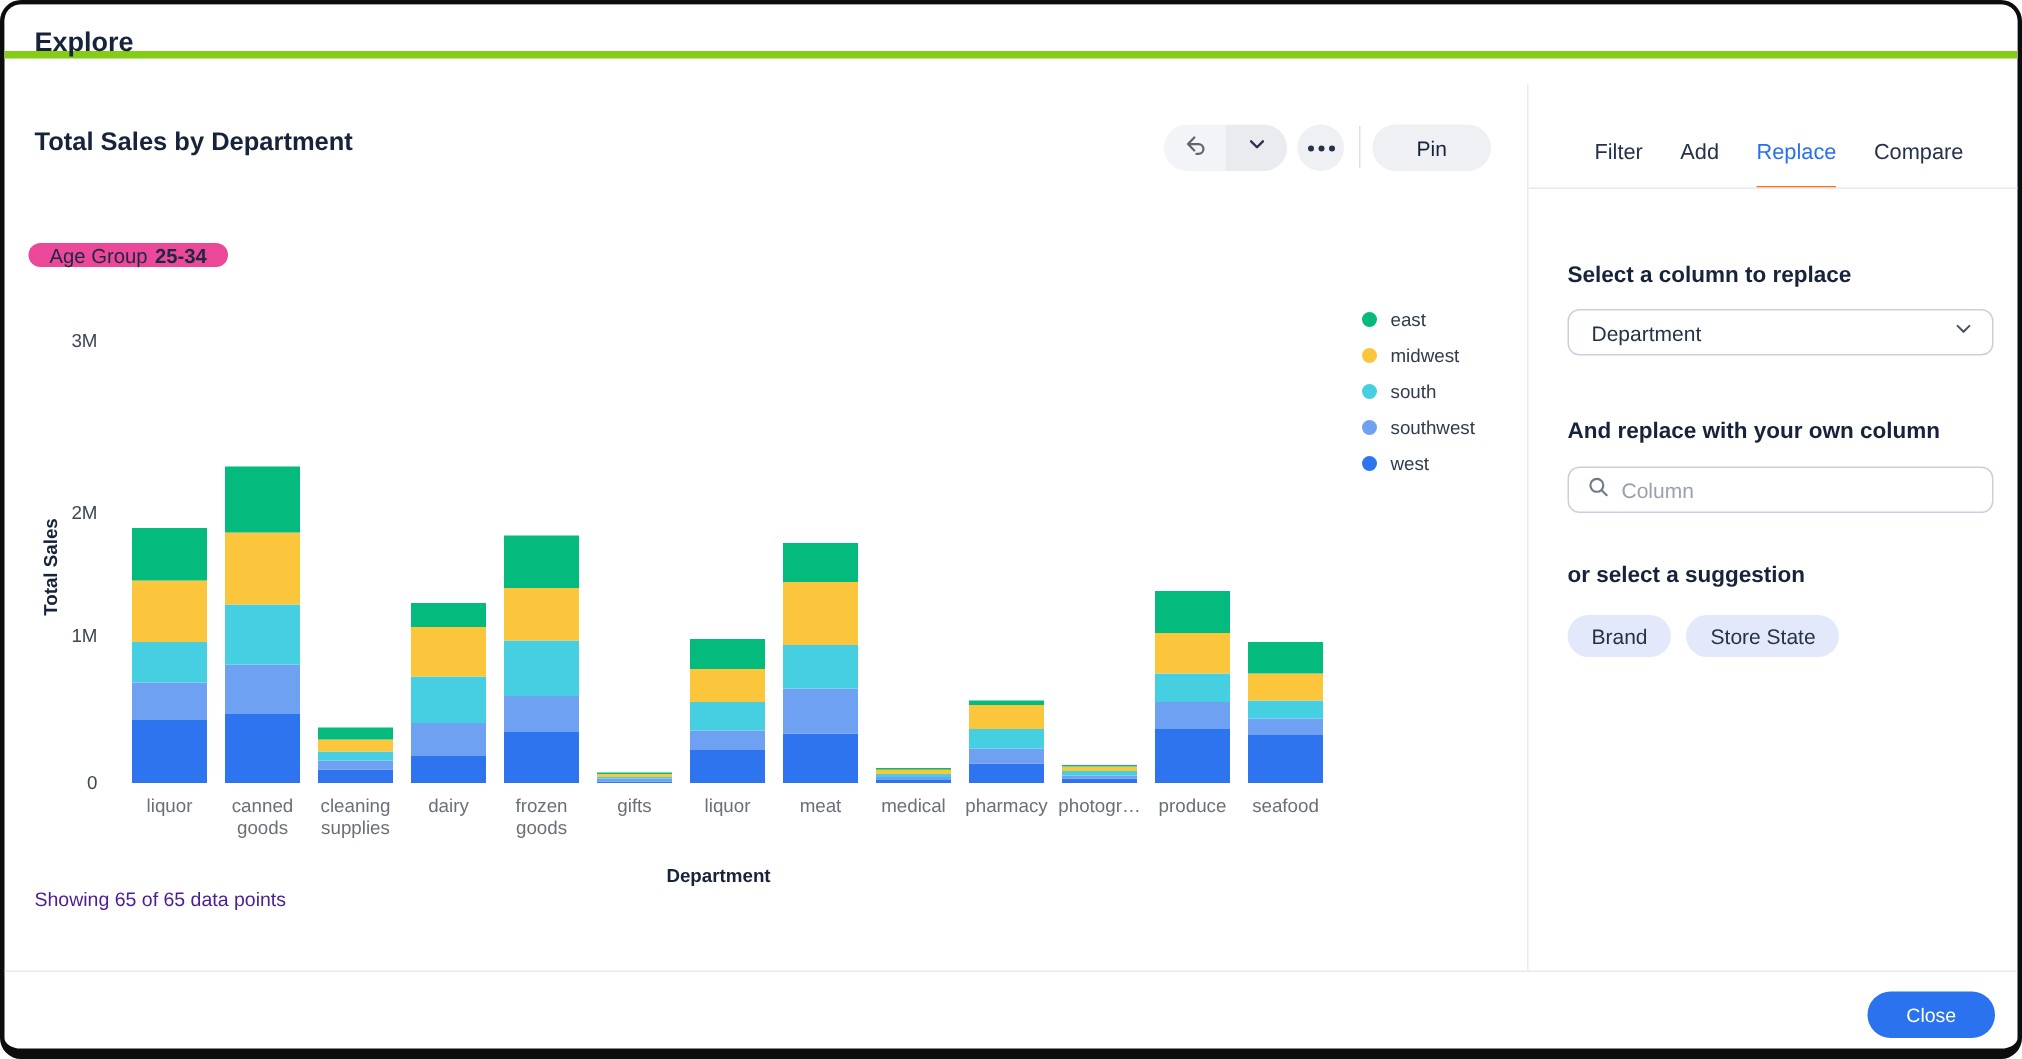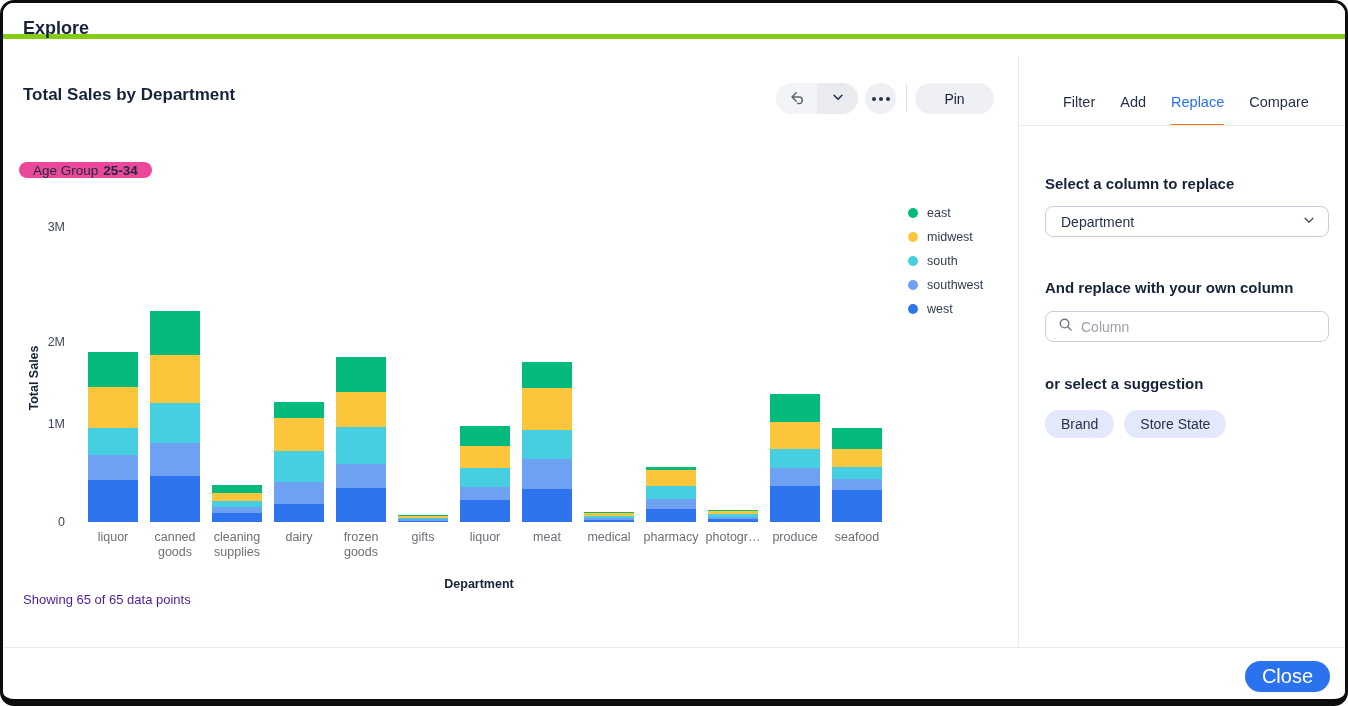--- a/index.html
+++ b/index.html
@@ -54,21 +54,21 @@
   .dropdown { position:absolute; left:1042px; top:203px; width:284px; height:31px; border:1px solid #c9cfdd; border-radius:8px; background:#fff; display:flex; align-items:center; padding:0 12px 0 15px; cursor:pointer; }
   .dropdown .val { flex:1; font-size:14px; color:#26324a; }
   .search-box { position:absolute; left:1042px; top:308px; width:284px; height:31px; border:1px solid #c9cfdd; border-radius:8px; background:#fff; display:flex; align-items:center; padding:0 10px 0 12px; }
   .search-box input { border:none; outline:none; flex:1; font-size:14px; color:#26324a; margin-left:8px; font-family:"Liberation Sans", sans-serif; background:transparent; }
   .search-box input::placeholder { color:#9aa1ad; }
   .chips { position:absolute; left:1042px; top:407px; display:flex; gap:10px; }
   .chip { height:28px; border-radius:14px; background:#e3e9fb; display:flex; align-items:center; padding:0 16px; font-size:14px; color:#26324a; cursor:pointer; }
 
   
   .f-divider { position:absolute; left:0; top:644px; width:100%; height:1px; background:#e8eaee; }
-  .close-btn { position:absolute; left:1242px; top:658px; width:85px; height:31px; border-radius:16px; background:#2b72ee; color:#fff; font-size:20px; display:flex; align-items:center; justify-content:center; cursor:pointer; }
+  .close-btn { position:absolute; left:1242px; top:658px; width:85px; height:31px; border-radius:16px; background:#2b72ee; color:#fff; font-size:13px; display:flex; align-items:center; justify-content:center; cursor:pointer; }
 </style>
 </head>
 <body>
 
 <div class="app">
 
   <div class="hdr">
     <div class="hdr-title">Explore</div>
   </div>
 

